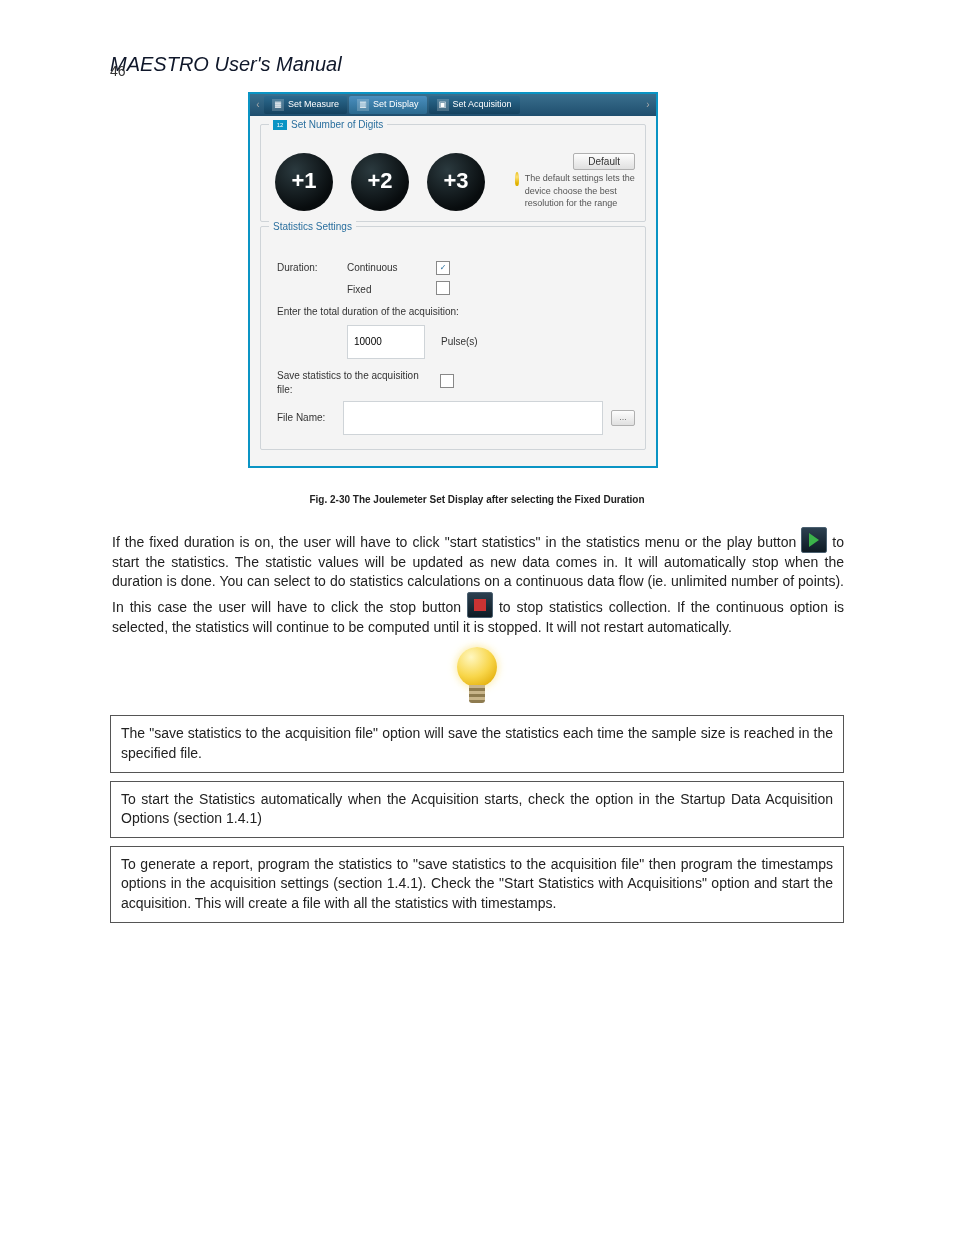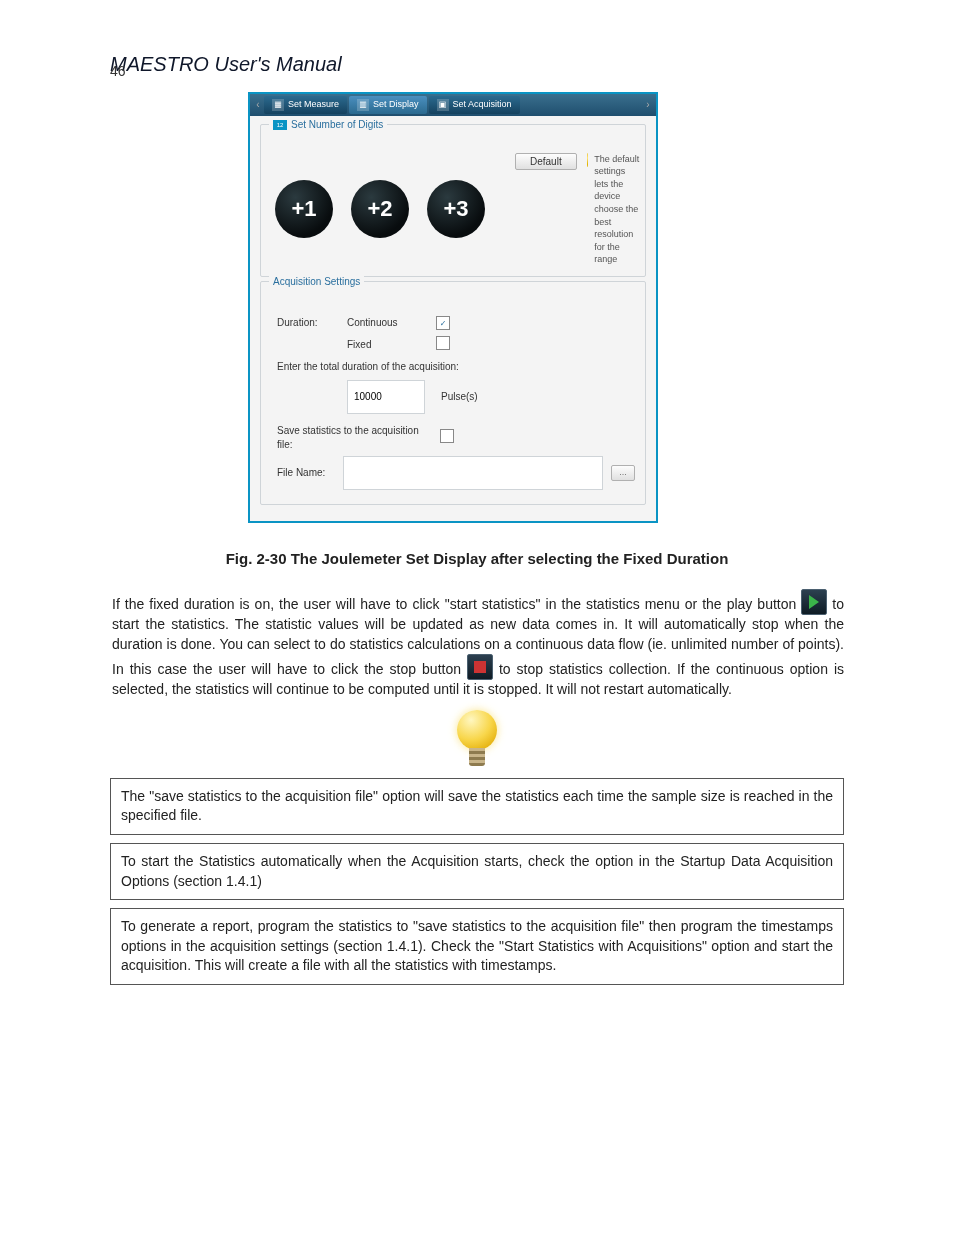--- a/index.html
+++ b/index.html
@@ -127,23 +127,23 @@
     background: radial-gradient(circle at 35% 30%, #2b3a3f, #080c0e 70%);
     color:#fff;
     font-size:22px;
     font-weight:bold;
     display:flex;
     align-items:center;
     justify-content:center;
   }
   .default-col {
     display:flex;
-    flex-direction:row;
-    align-items:flex-start;
-    gap:10px;
+    flex-direction:column;
+    align-items:flex-end;
+    gap:2px;
     width:120px;
   }
   .default-btn {
     font-size:10px;
     padding:2px 14px;
     background: linear-gradient(#fdfdfd,#e0e0e0);
     border:1px solid #b0b0b0;
     border-radius:2px;
     color:#333;
   }
@@ -194,21 +194,21 @@
     height:16px;
     font-size:8px;
     color:#333;
     margin-left:8px;
   }
 
   
   .figure-caption {
     text-align:center;
     font-weight:bold;
-    font-size:15px;
+    font-size:10px;
     margin: 8px 0 20px 0;
   }
 
   .body-text {
     font-size:14px;
     text-align:justify;
     margin: 0 0 10px 2px;
   }
 
   .inline-icon-play {
@@ -319,21 +319,21 @@
             <button class="default-btn">Default</button>
             <div class="hint">
               <span class="hint-bulb"></span>
               <span>The default settings lets the device choose the best resolution for the range</span>
             </div>
           </div>
         </div>
       </div>
 
       <div class="groupbox">
-        <div class="groupbox-title">Acquisition Settings</div>
+        <div class="groupbox-title">Statistics Settings</div>
 
         <div class="stat-row">
           <span class="stat-label-col">Duration:</span>
           <span class="stat-value-col">Continuous</span>
           <span class="stat-check-col">
             <span class="checkbox">✓</span>
           </span>
         </div>
         <div class="stat-row">
           <span class="stat-label-col"></span>

